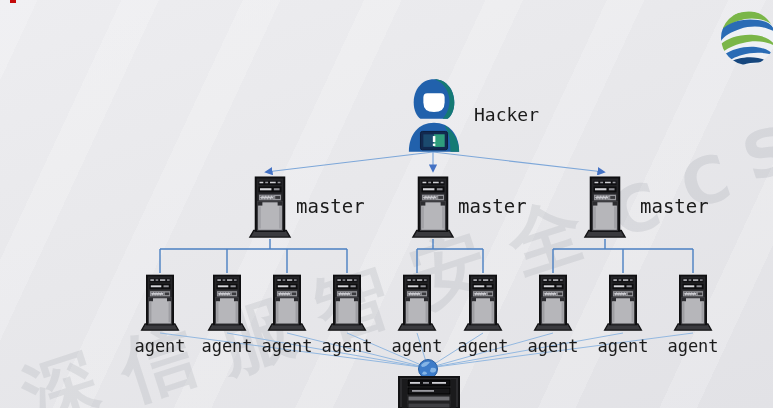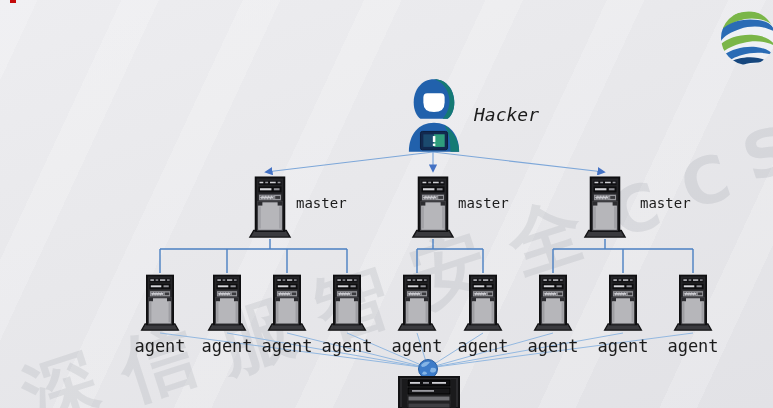--- a/index.html
+++ b/index.html
@@ -21,22 +21,22 @@
     position:absolute;left:36px;top:14px;margin:0;
     font-size:26px;font-weight:bold;color:#1d3e9e;letter-spacing:1px;
   }
   .logo{position:absolute;left:718px;top:8px;width:60px;height:60px;}
   .wires{position:absolute;left:0;top:0;width:773px;height:408px;pointer-events:none;}
   .node{position:absolute;}
   .label{
     position:absolute;font-family:"DejaVu Sans Mono","Liberation Mono",monospace;
     color:#1b1b1b;white-space:nowrap;
   }
-  .hacker-label{font-size:18px;font-style:italic;}
-  .mlabel{font-size:14px;}
+  .hacker-label{font-size:18px;}
+  .mlabel{font-size:19px;}
   .alabel{font-size:17px;width:64px;text-align:center;}
   .hidden-defs{position:absolute;width:0;height:0;overflow:hidden;}
 </style>
 </head>
 <body>
 
 <div class="slide">
 
   <span class="wm" style="left:24px;top:352px">深</span>
   <span class="wm" style="left:121px;top:325px">信</span>

